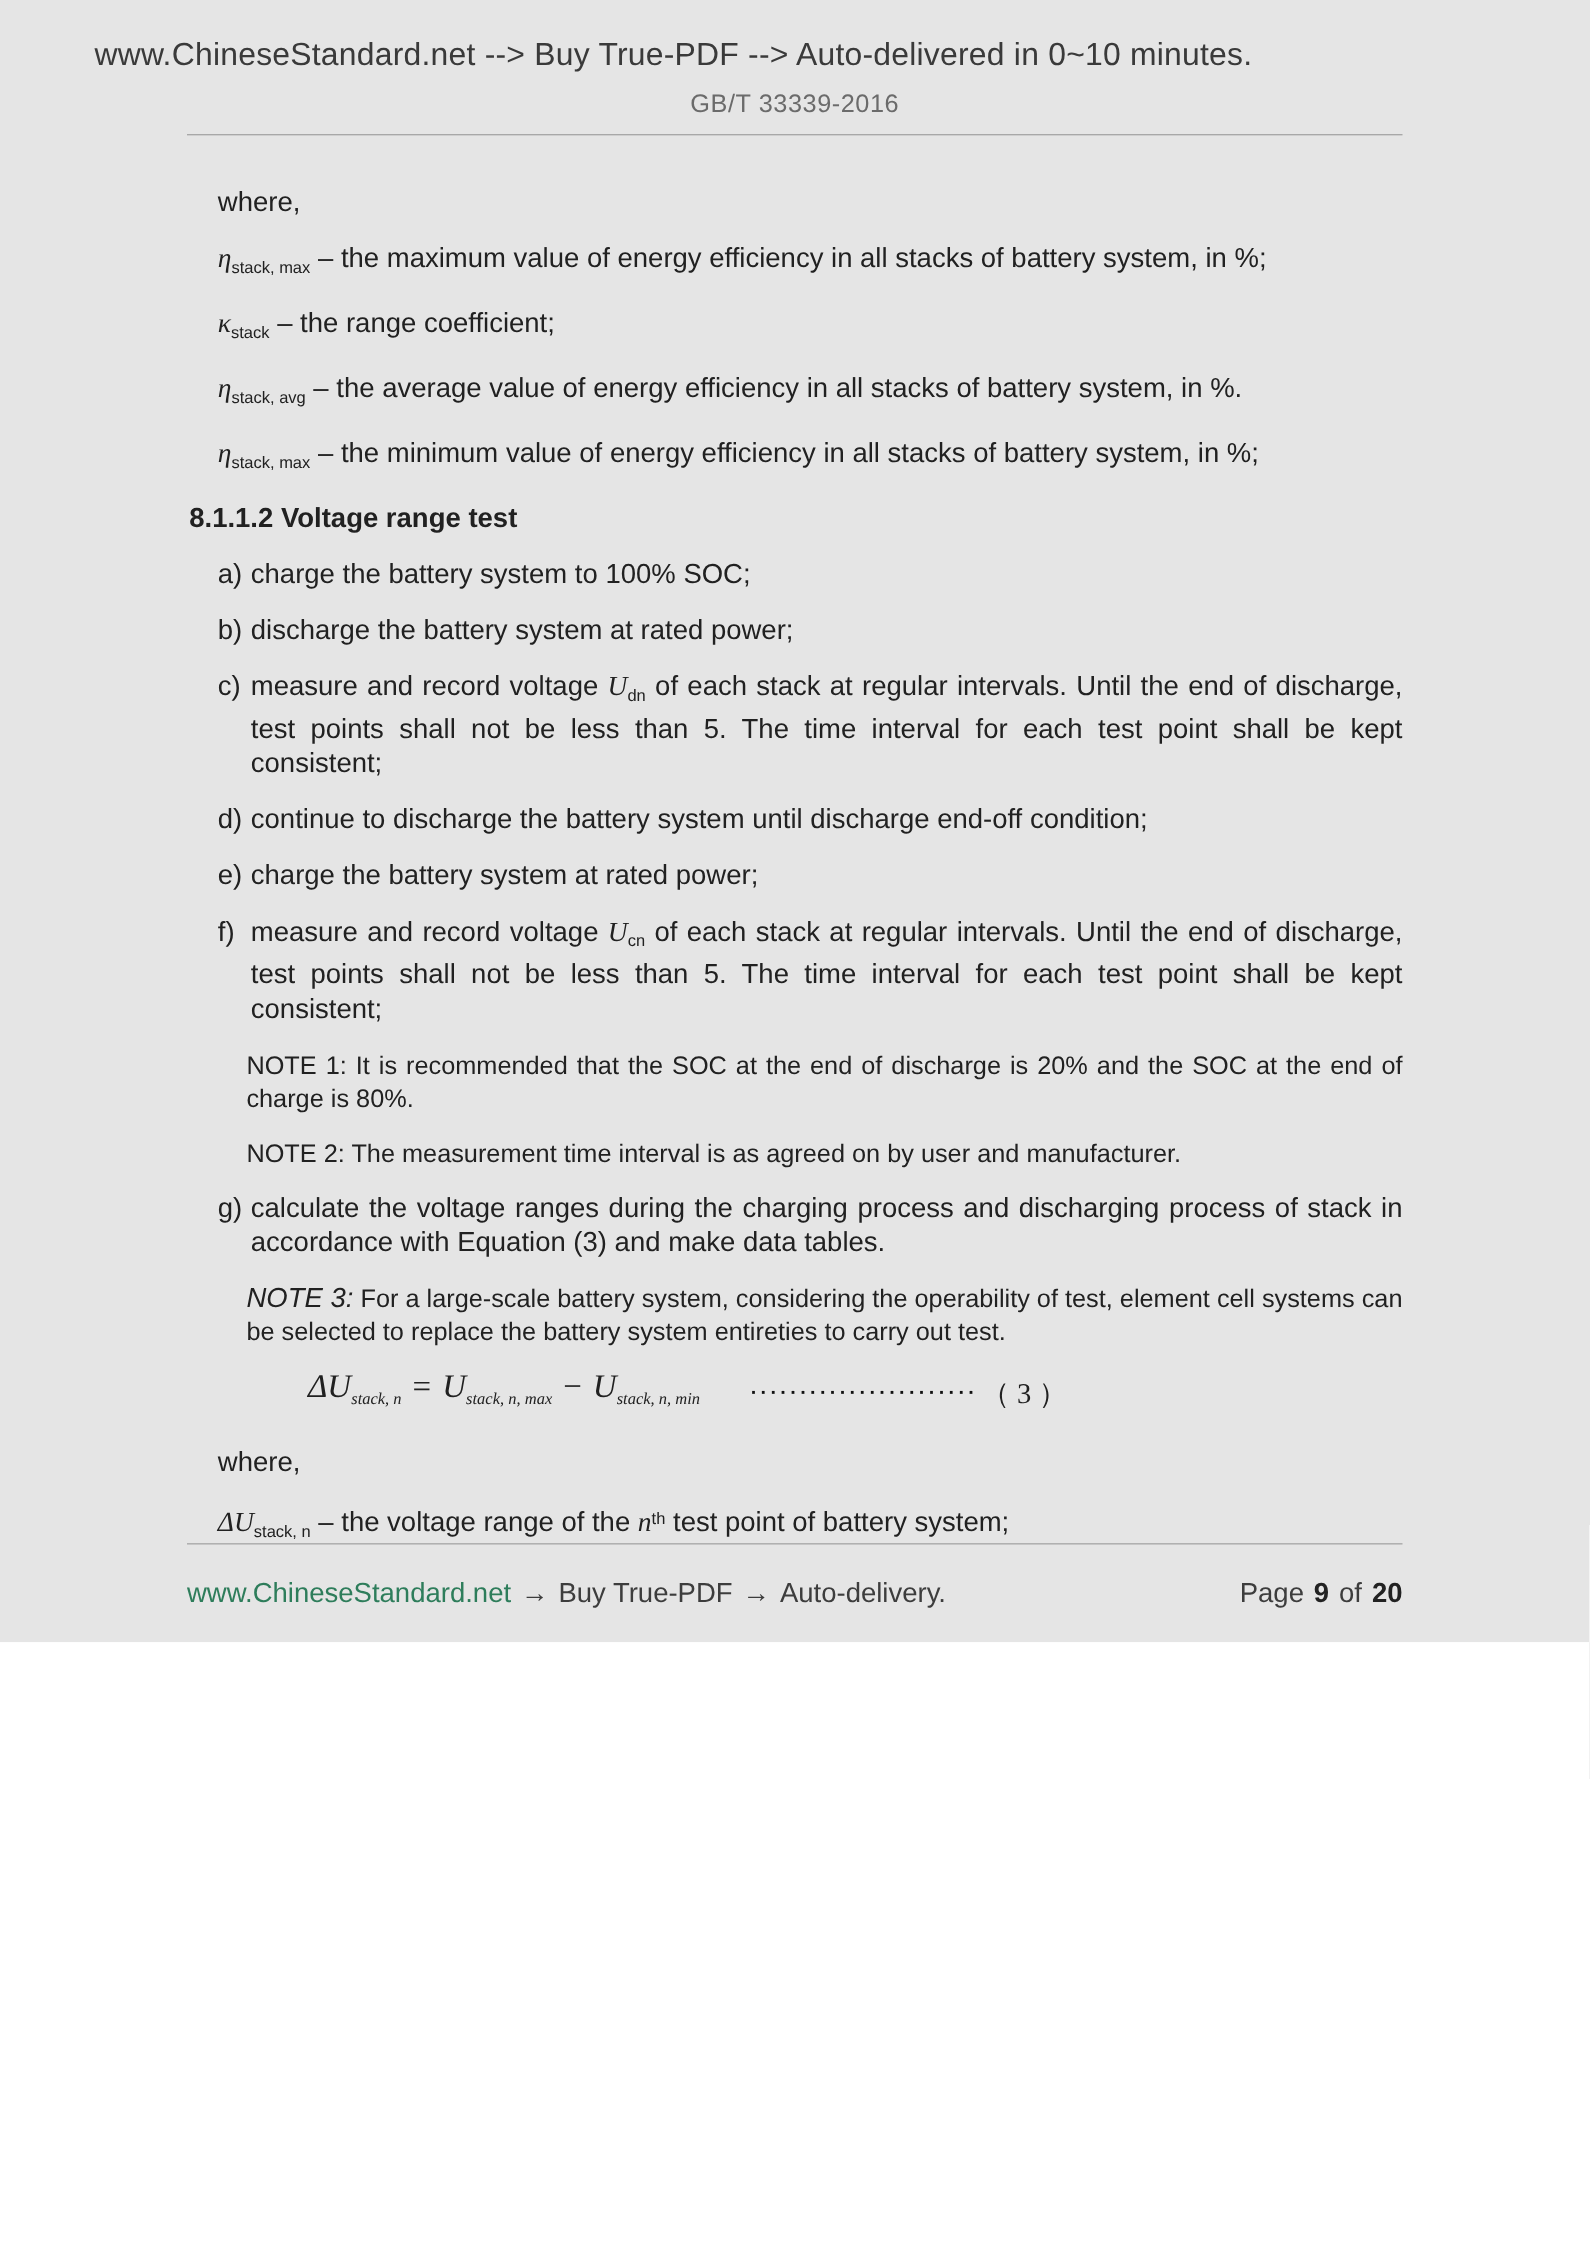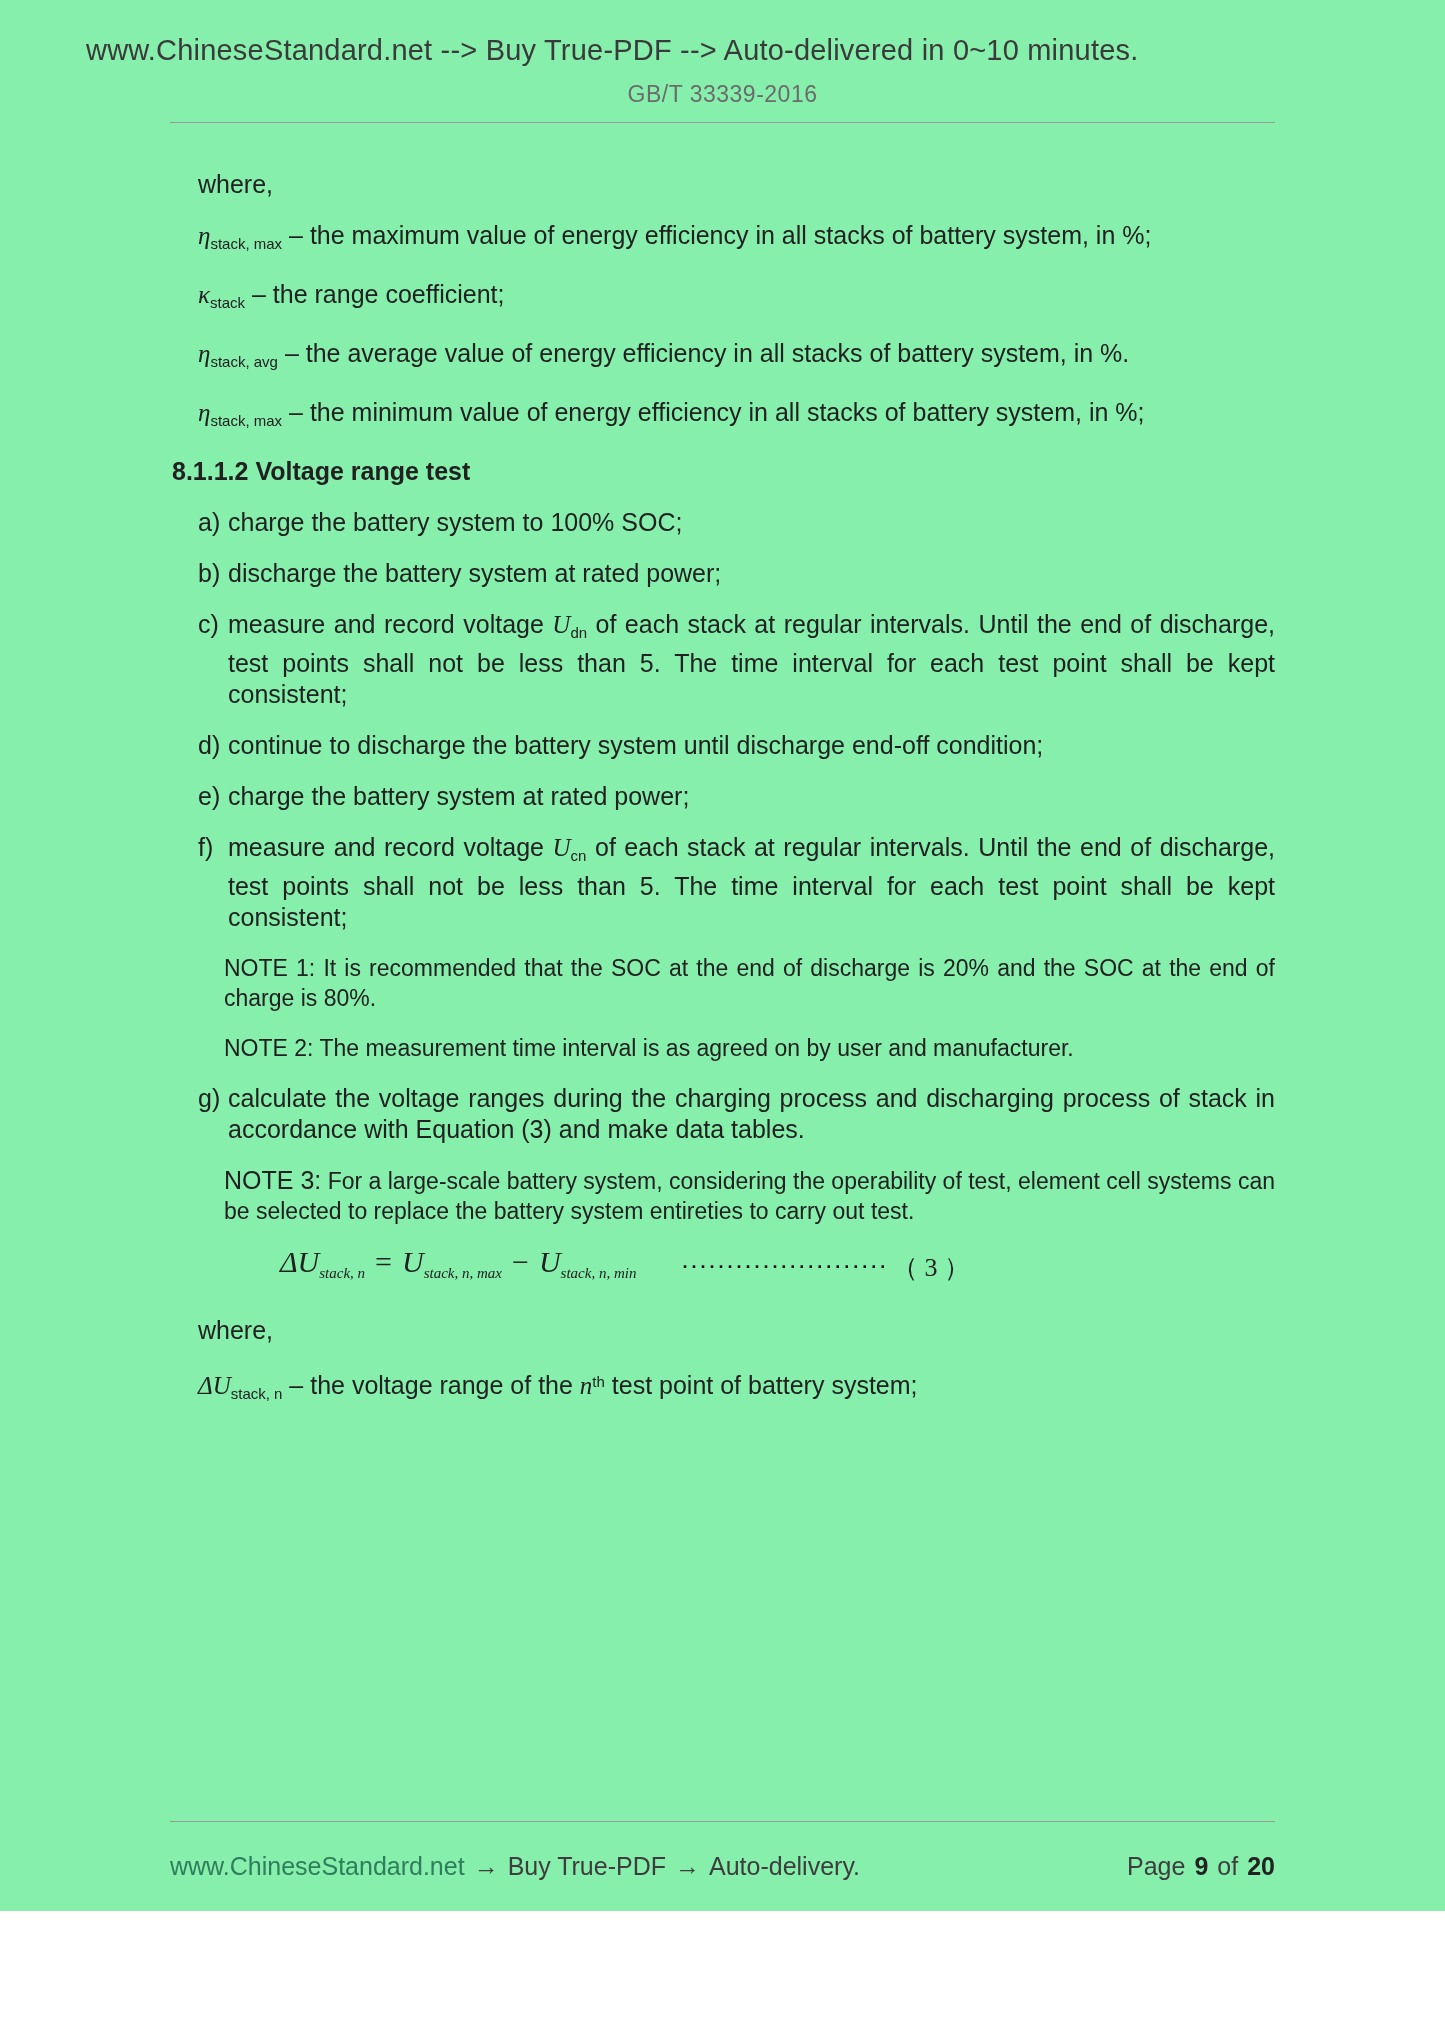--- a/index.html
+++ b/index.html
@@ -1,20 +1,20 @@
 <!DOCTYPE html>
 <html><head>
 <meta charset="utf-8">
 <style>
   html, body { margin: 0; padding: 0; background: #ffffff; }
   .page {
     position: relative;
     width: 1445px;
-    height: 1911px;
-    background: #86efac;
+    height: 1493px;
+    background: #e5e5e5;
     font-family: "Liberation Sans", sans-serif;
     color: #212121;
     box-sizing: border-box;
     overflow: hidden;
   }
   .banner {
     margin: 34px 40px 0 86px;
     font-size: 29px;
     color: #3a3a3a;
     letter-spacing: 0.2px;
@@ -42,21 +42,21 @@
   .heading { font-weight: bold; margin: 0 0 20px; }
   .list-item { display: flex; margin: 0 0 20px 26px; }
   .list-label { flex: 0 0 30px; }
   .item-text { flex: 1; text-align: justify; }
   .note {
     margin: 0 0 20px 52px;
     font-size: 23px;
     line-height: 30px;
     text-align: justify;
   }
-  .note3-label { font-size: 25px; }
+  .note3-label { font-size: 25px; font-style: italic; }
   .sym, .var {
     font-style: italic;
     font-family: "Liberation Serif", serif;
   }
   .sub { font-size: 15px; vertical-align: -5px; }
   .sup { font-size: 15px; vertical-align: 7px; }
   .equation {
     display: flex;
     align-items: center;
     width: 690px;

